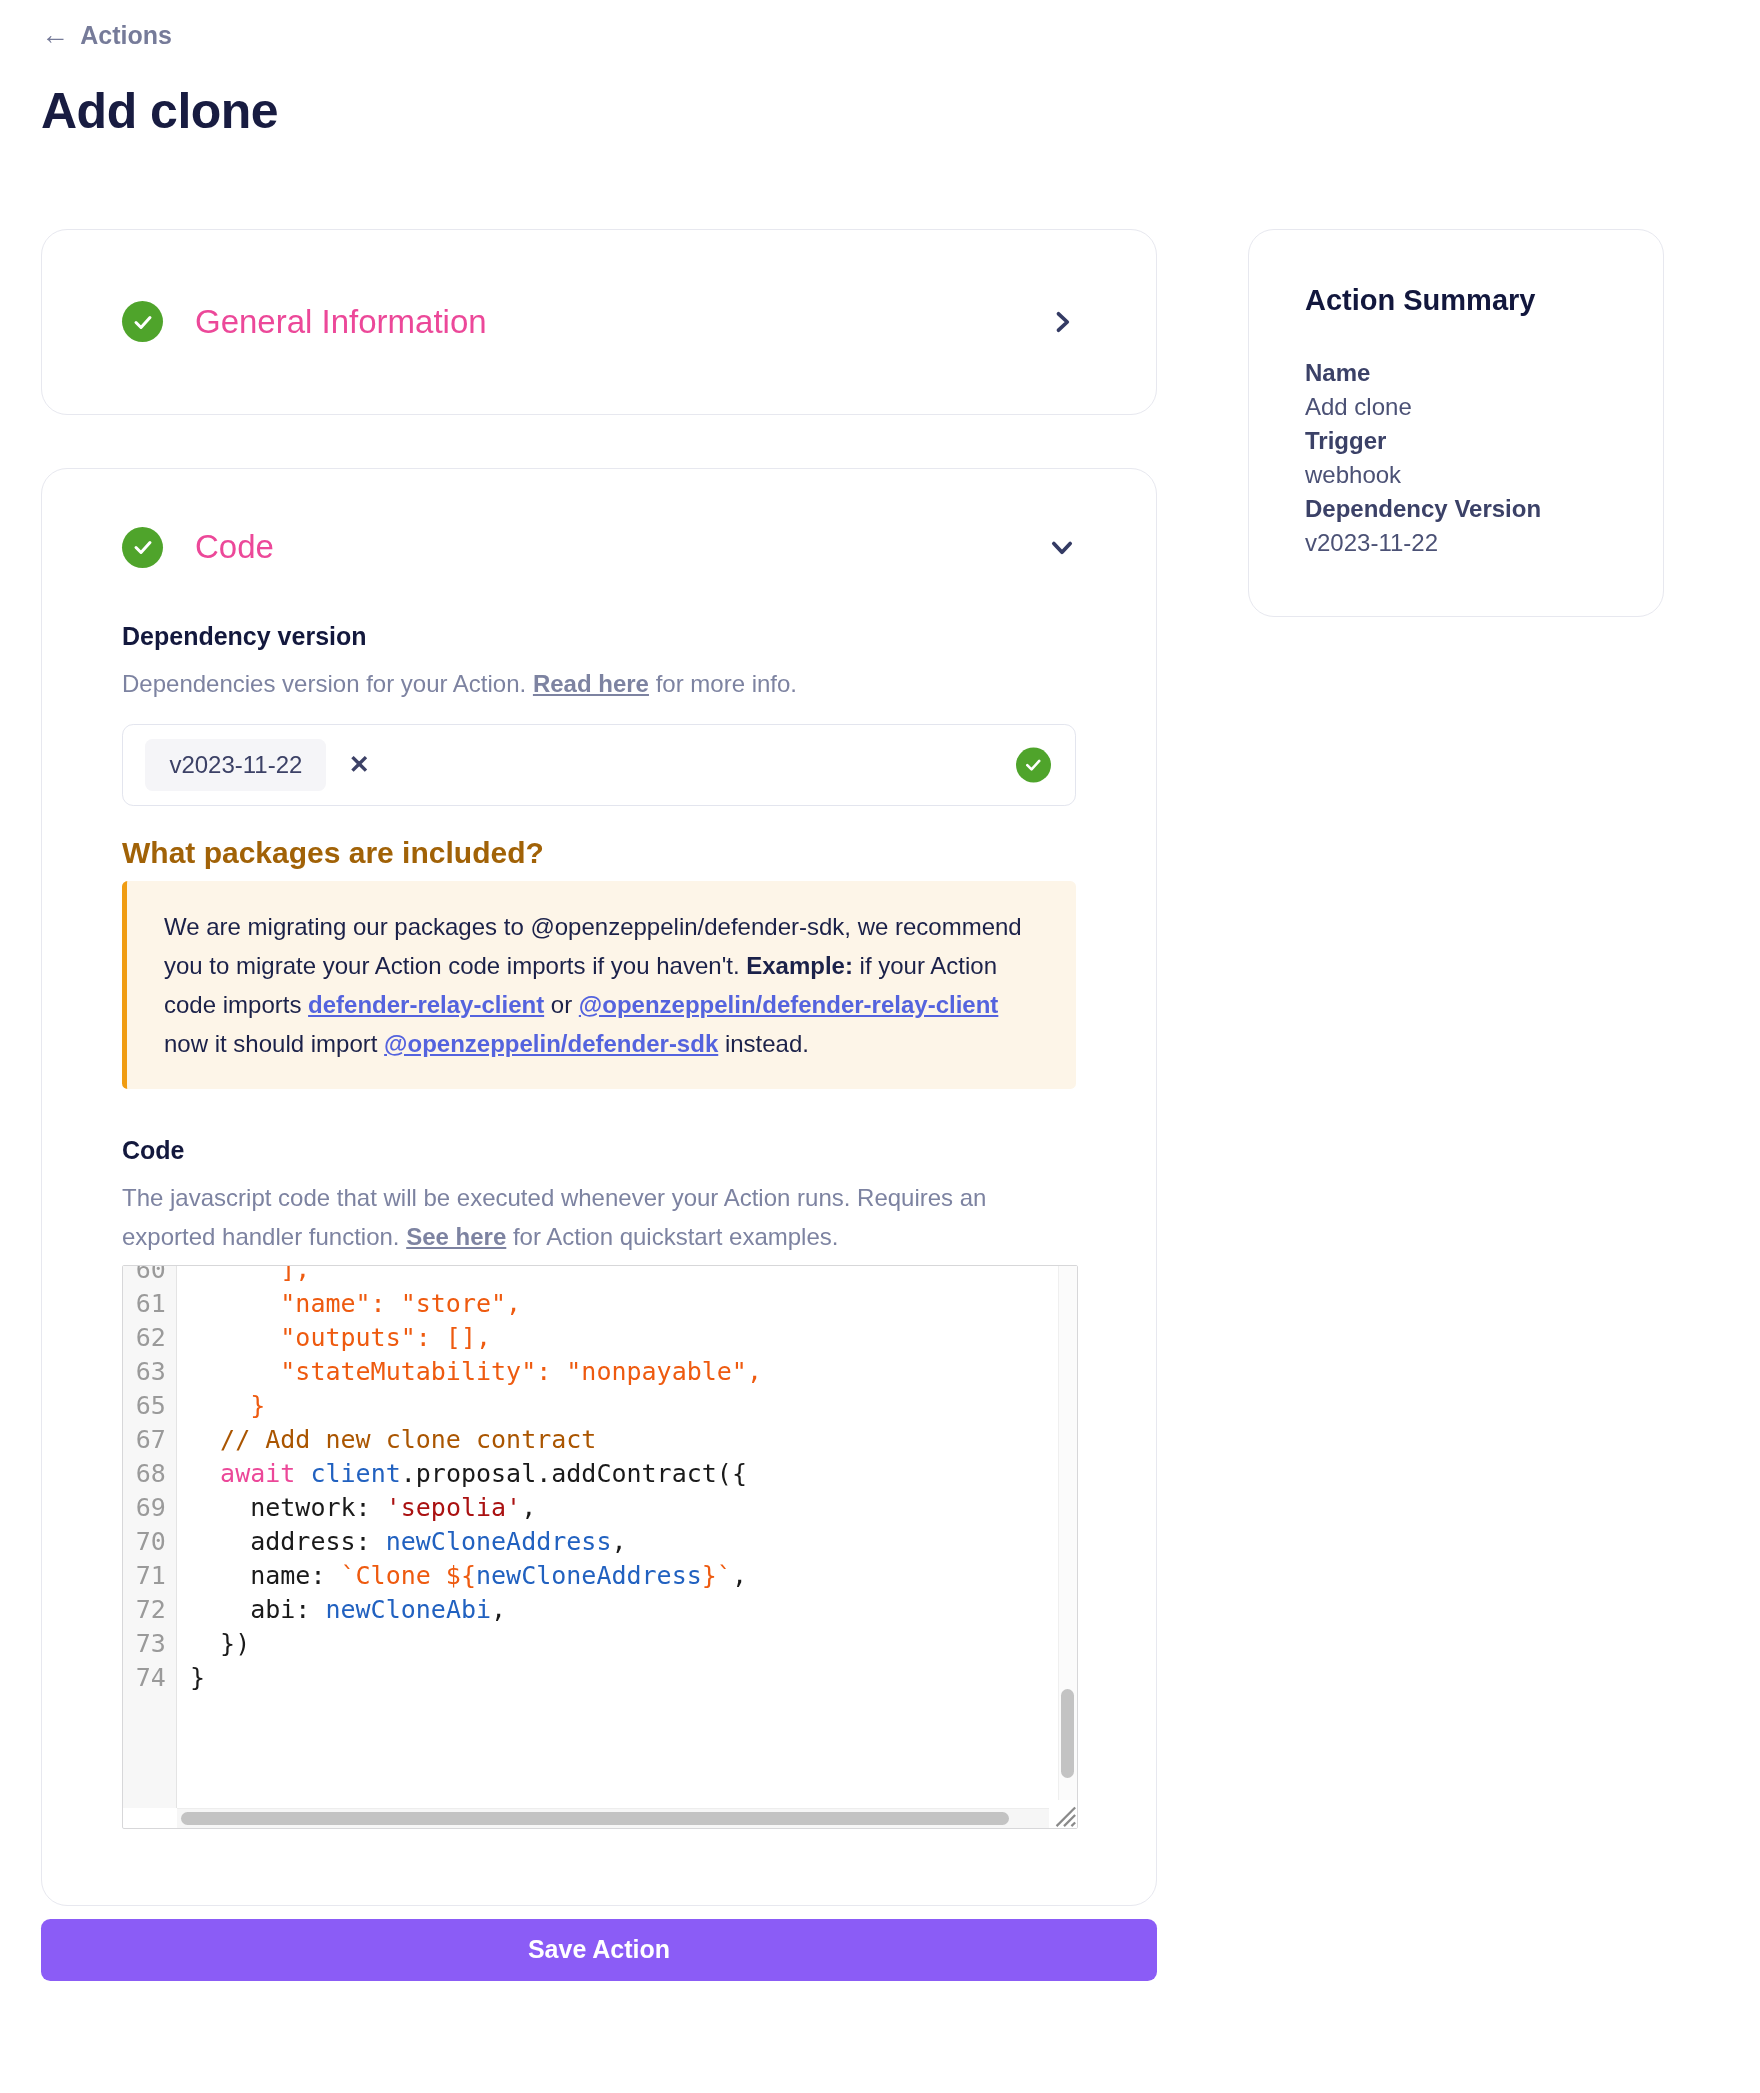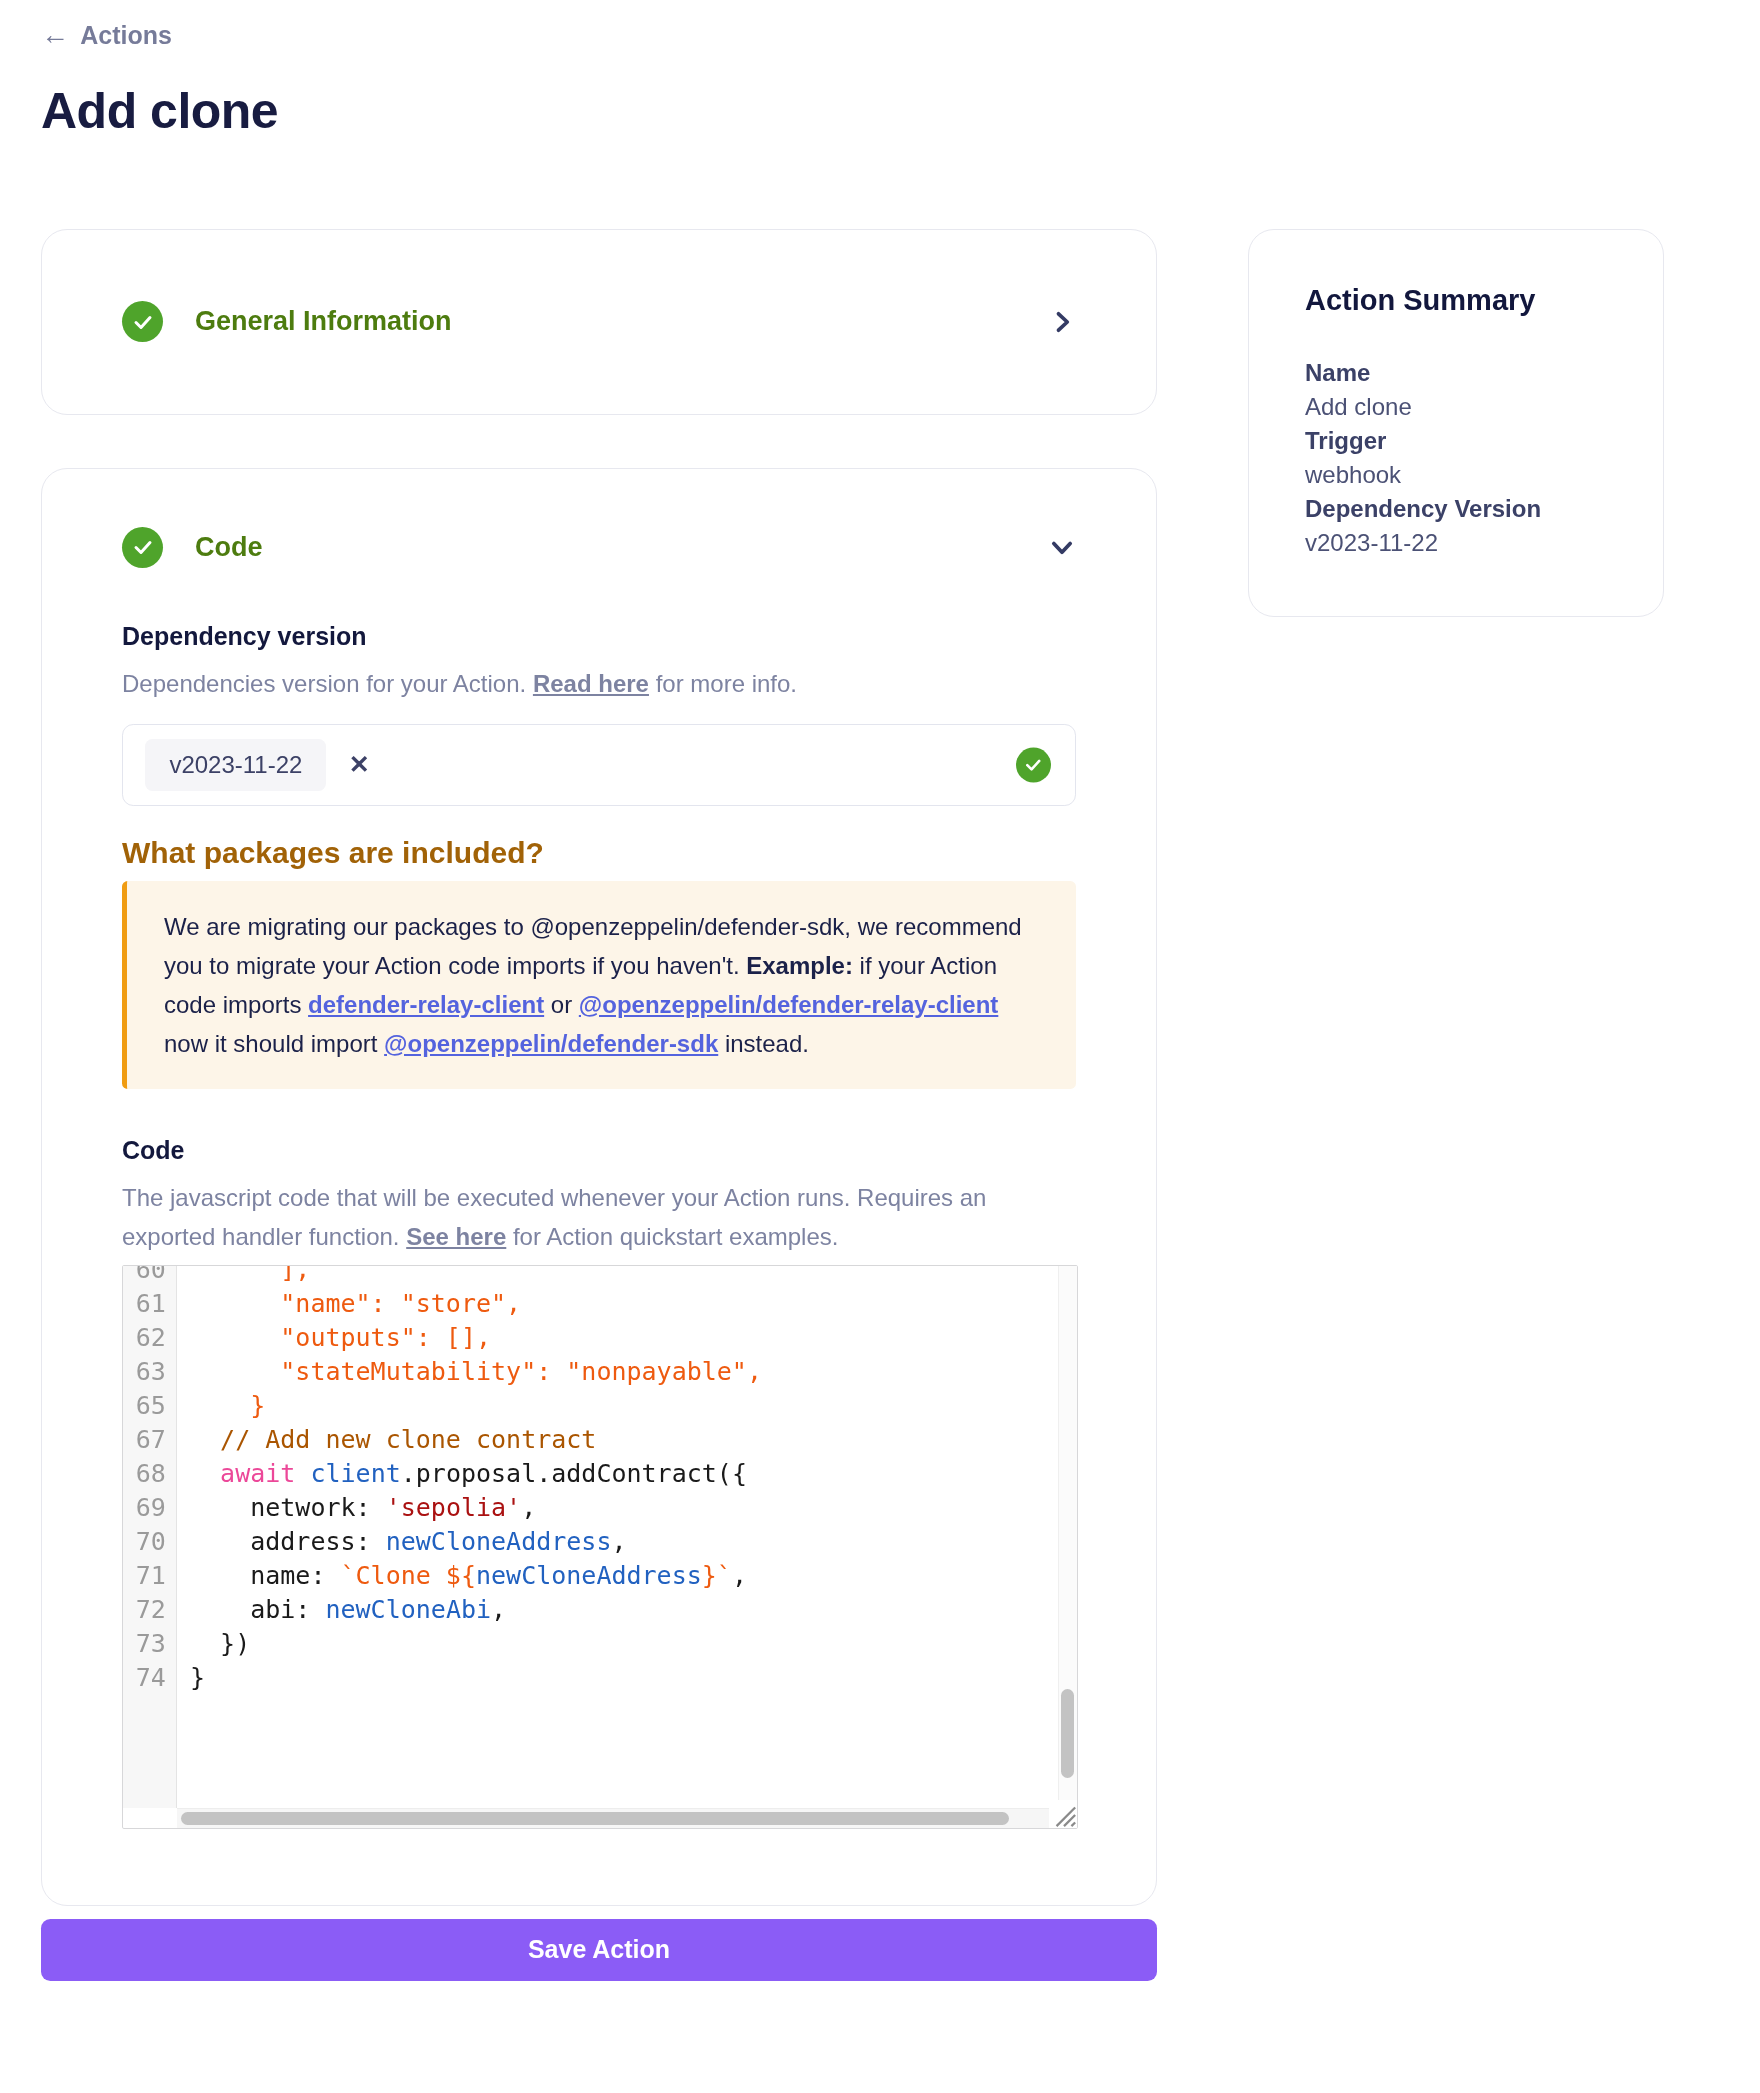--- a/index.html
+++ b/index.html
@@ -15,21 +15,21 @@
   .col-left { width:1116px; flex:none; }
   .col-right { width:456px; flex:none;padding-left:40px; }
 
   .card { background:#fff; border:0.9px solid #e7e8ef; border-radius:26px; }
 
   
   .card-gi { height:186px; display:flex; align-items:center; padding:0 80px; margin-bottom:53px; }
   .card-header { display:flex; align-items:center; width:100%; }
   .check-circle { width:41px; height:41px; border-radius:50%; background:#4fa42b; display:flex; align-items:center; justify-content:center; flex:none; }
   .check-circle svg { display:block; }
-  .card-title { font-size:27px; font-weight:700; color:#4d7c0f; margin-left:32px; }
+  .card-title { font-size:33px; font-weight:400; color:#ec4899; margin-left:32px; }
   .header-spacer { flex:1; }
   .chev { flex:none; cursor:pointer; display:flex; }
 
   
   .card-code { padding:58px 80px 76px 80px; }
   .card-code .card-header { margin-bottom:54px; }
 
   .field-label { font-size:25px; font-weight:700; color:#13183d; margin-bottom:13px; }
   .field-desc { font-size:24px; color:#7d83a1; line-height:39px; margin-bottom:21px; }
   .field-desc .inline-link { font-weight:700; text-decoration:underline; color:#7d83a1; cursor:pointer; }

